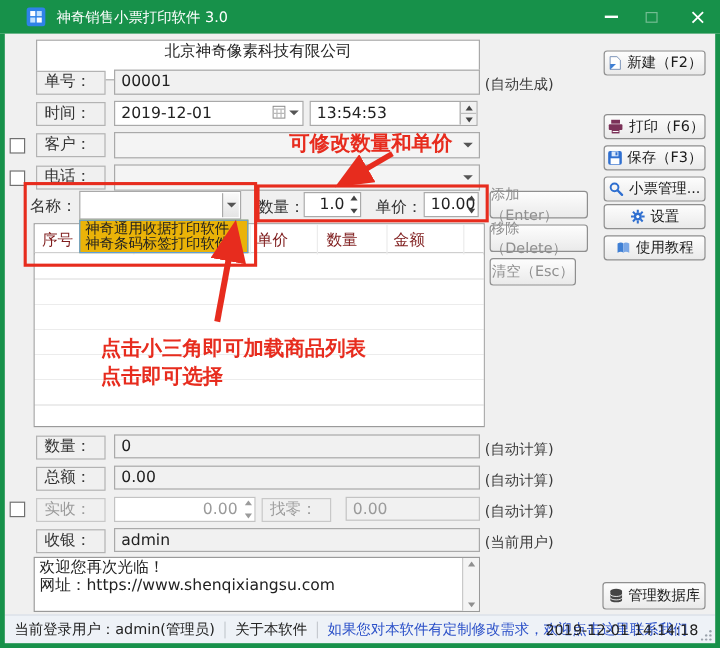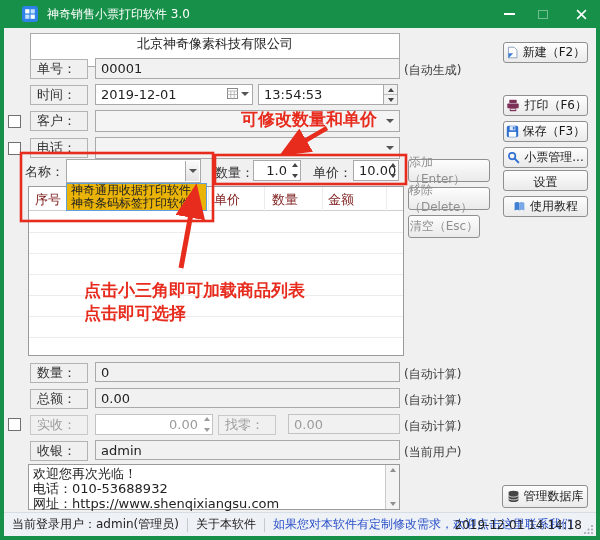--- a/index.html
+++ b/index.html
@@ -216,21 +216,20 @@
   <div class="labelbox dim" style="left:218px;top:415px;">找零：</div>
   <div class="field ro dim" style="left:288px;top:414px;width:112px;height:20px;">0.00</div>
   <div class="note" style="left:404px;top:418px;">(自动计算)</div>
 
   <div class="labelbox" style="left:30px;top:441px;">收银：</div>
   <div class="field ro" style="left:95px;top:440px;width:305px;height:20px;">admin</div>
   <div class="note" style="left:404px;top:444px;">(当前用户)</div>
 
   <div class="welcome">
     <div>欢迎您再次光临！</div>
-    <div>电话：010-53688932</div>
     <div>网址：https://www.shenqixiangsu.com</div>
     <div class="wscroll">
       <div class="up tri-up-s" style="border-bottom-color:#8f8f8f;"></div>
       <div class="dn tri-dn-s" style="border-top-color:#8f8f8f;"></div>
     </div>
   </div>
 
   <div class="btn sbtn" style="top:42px;">
     <svg width="13" height="13" viewBox="0 0 16 16">
       <path d="M3 1.5h7l3.5 3.5v9.5H3z" fill="#fff" stroke="#7a93b8"></path>
@@ -256,21 +255,21 @@
     </svg>
     <span>保存（F3）</span>
   </div>
   <div class="btn sbtn" style="top:147px;">
     <svg width="13" height="13" viewBox="0 0 16 16">
       <circle cx="6.3" cy="6.3" r="4" fill="none" stroke="#2f6fd0" stroke-width="2"></circle>
       <line x1="9.3" y1="9.3" x2="14" y2="14" stroke="#2f6fd0" stroke-width="2.4" stroke-linecap="round"></line>
     </svg>
     <span>小票管理...</span>
   </div>
-  <div class="btn sbtn" style="top:170px;flex-direction:column;">
+  <div class="btn sbtn" style="top:170px;">
     <svg width="13" height="13" viewBox="0 0 16 16">
       <path d="M8 1v3M8 12v3M1 8h3M12 8h3M3 3l2.2 2.2M10.8 10.8L13 13M13 3l-2.2 2.2M5.2 10.8L3 13" stroke="#2f6fd0" stroke-width="2.1"></path>
       <circle cx="8" cy="8" r="4.1" fill="#2f6fd0"></circle>
       <circle cx="8" cy="8" r="1.6" fill="#fff"></circle>
     </svg>
     <span>设置</span>
   </div>
   <div class="btn sbtn" style="top:196px;">
     <svg width="13" height="13" viewBox="0 0 16 16">
       <path d="M2 3.5c2.2-1.4 4.8-1.4 6 0v9.5c-1.2-1.4-3.8-1.4-6 0z" fill="#3f7fd4"></path>

